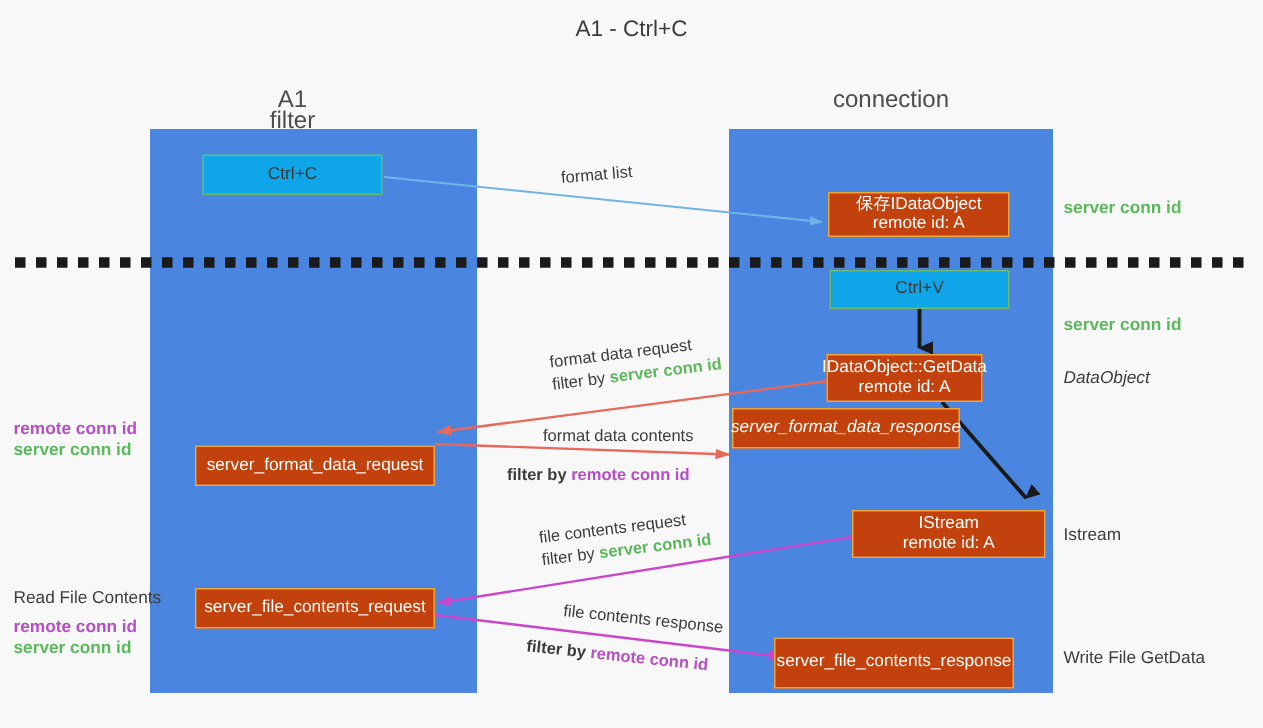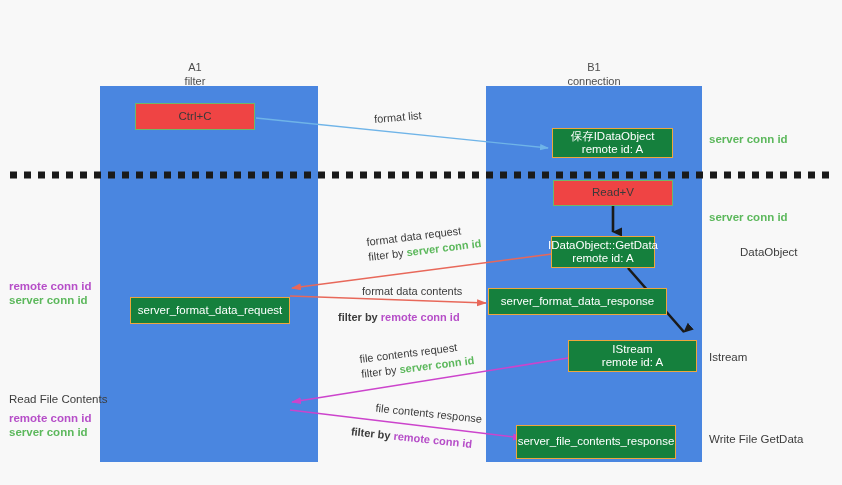--- a/index.html
+++ b/index.html
@@ -14,34 +14,34 @@
 
   
   .title{
     position:absolute;left:0;top:10px;width:842px;
     text-align:center;color:#3c3c3c;font-size:15px;line-height:20px;
   }
 
   
   .col-head{
     position:absolute;text-align:center;color:#4d4d4d;
-    font-size:11px;line-height:14px;
+    font-size:16px;line-height:14px;
   }
 
   
   .lane{position:absolute;background:#4a86e0;}
 
   
   .box{
     position:absolute;box-sizing:border-box;
     display:flex;align-items:center;justify-content:center;
     text-align:center;color:#ffffff;font-size:11.5px;line-height:13.5px;
   }
-  .box.green{background:#ef4444;border:1px solid #6fb869;color:#3a3a3a;}
-  .box.orange{background:#15803d;border:1px solid #f0a63c;}
+  .box.green{background:#0ea5e9;border:1px solid #6fb869;color:#3a3a3a;}
+  .box.orange{background:#c2410c;border:1px solid #f0a63c;}
 
   
   .side-label{position:absolute;font-size:11.5px;line-height:14px;color:#3c3c3c;}
   .green-t{color:#5cb85c;font-weight:bold;}
   .purple-t{color:#b64ec8;font-weight:bold;}
   .plain-t{color:#3c3c3c;}
 
   
   .edge-label{
     position:absolute;font-size:11px;line-height:15px;color:#3c3c3c;
@@ -49,28 +49,28 @@
   }
 
   svg.overlay{position:absolute;left:0;top:0;width:842px;height:485px;pointer-events:none;}
 </style>
 </head>
 <body>
 
 <div id="stage">
 
   <div class="title">
+    <div>A1 - Ctrl+C</div>
   </div>
 
   <div class="col-head" style="left:100px;top:60px;width:190px;">
     <div>A1</div>
     <div>filter</div>
   </div>
   <div class="col-head" style="left:486px;top:60px;width:216px;">
-    <div>B1</div>
     <div>connection</div>
   </div>
 
   <div class="lane" style="left:100px;top:86px;width:218px;height:376px;"></div>
   <div class="lane" style="left:486px;top:86px;width:216px;height:376px;"></div>
 
   <svg class="overlay" viewBox="0 0 842 485">
     <defs>
       <marker id="ar-blue" markerWidth="9" markerHeight="9" refX="8" refY="3.2" orient="auto" markerUnits="userSpaceOnUse">
         <path d="M0,0 L9,3.2 L0,6.4 z" fill="#6fb4e8"></path>
@@ -102,47 +102,48 @@
   </svg>
 
   <svg class="overlay" style="pointer-events:none;">
     <line x1="10" y1="175" x2="832" y2="175" stroke="#1a1a1a" stroke-width="7" stroke-dasharray="7 7"></line>
   </svg>
 
   <div class="box green" style="left:135px;top:103px;width:120px;height:27px;">Ctrl+C</div>
 
   <div class="box orange" style="left:130px;top:277px;width:160px;height:27px;margin-top:20px;">server_format_data_request</div>
 
+  <div class="box orange" style="left:130px;top:392px;width:160px;height:27px;">server_file_contents_request</div>
 
   <div class="box orange" style="left:552px;top:128px;width:121px;height:30px;flex-direction:column;">
     <div>保存IDataObject</div>
     <div>remote id: A</div>
   </div>
 
-  <div class="box green" style="left:553px;top:180px;width:120px;height:26px;">Read+V</div>
+  <div class="box green" style="left:553px;top:180px;width:120px;height:26px;">Ctrl+V</div>
 
   <div class="box orange" style="left:551px;top:236px;width:104px;height:32px;flex-direction:column;">
     <div>IDataObject::GetData</div>
     <div>remote id: A</div>
   </div>
 
-  <div class="box orange" style="left:488px;top:288px;width:179px;height:27px;">server_format_data_response</div>
+  <div class="box orange" style="left:488px;top:272px;width:152px;height:27px;font-style:italic;">server_format_data_response</div>
 
   <div class="box orange" style="left:568px;top:340px;width:129px;height:32px;flex-direction:column;">
     <div>IStream</div>
     <div>remote id: A</div>
   </div>
 
   <div class="box orange" style="left:516px;top:425px;width:160px;height:34px;">server_file_contents_response</div>
 
   <div class="side-label green-t" style="left:709px;top:132px;">server conn id</div>
 
   <div class="side-label green-t" style="left:709px;top:210px;">server conn id</div>
 
-  <div class="side-label plain-t" style="left:740px;top:245px;">DataObject</div>
+  <div class="side-label plain-t" style="left:709px;top:245px;font-style:italic;">DataObject</div>
 
   <div class="side-label plain-t" style="left:709px;top:350px;">Istream</div>
 
   <div class="side-label plain-t" style="left:709px;top:432px;">Write File GetData</div>
 
   <div class="side-label" style="left:9px;top:279px;">
     <div class="purple-t">remote conn id</div>
     <div class="green-t">server conn id</div>
   </div>
 

